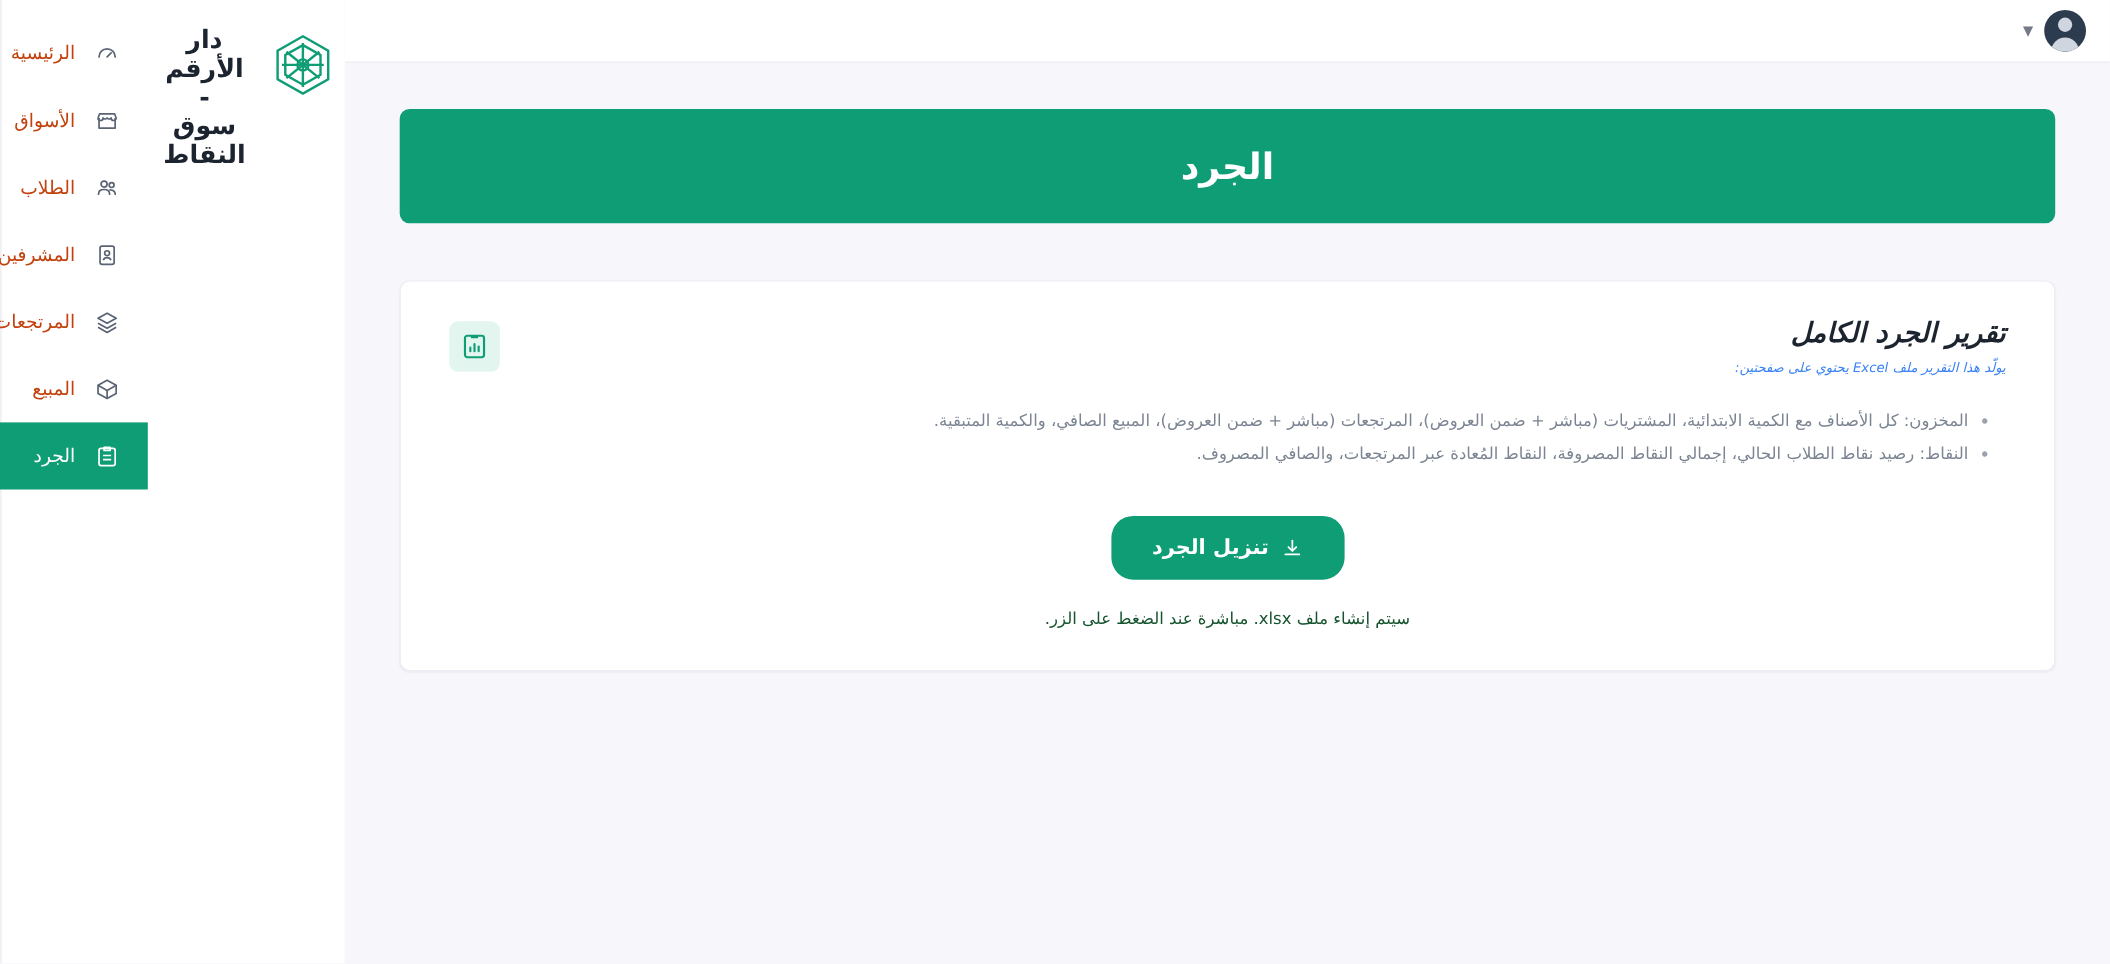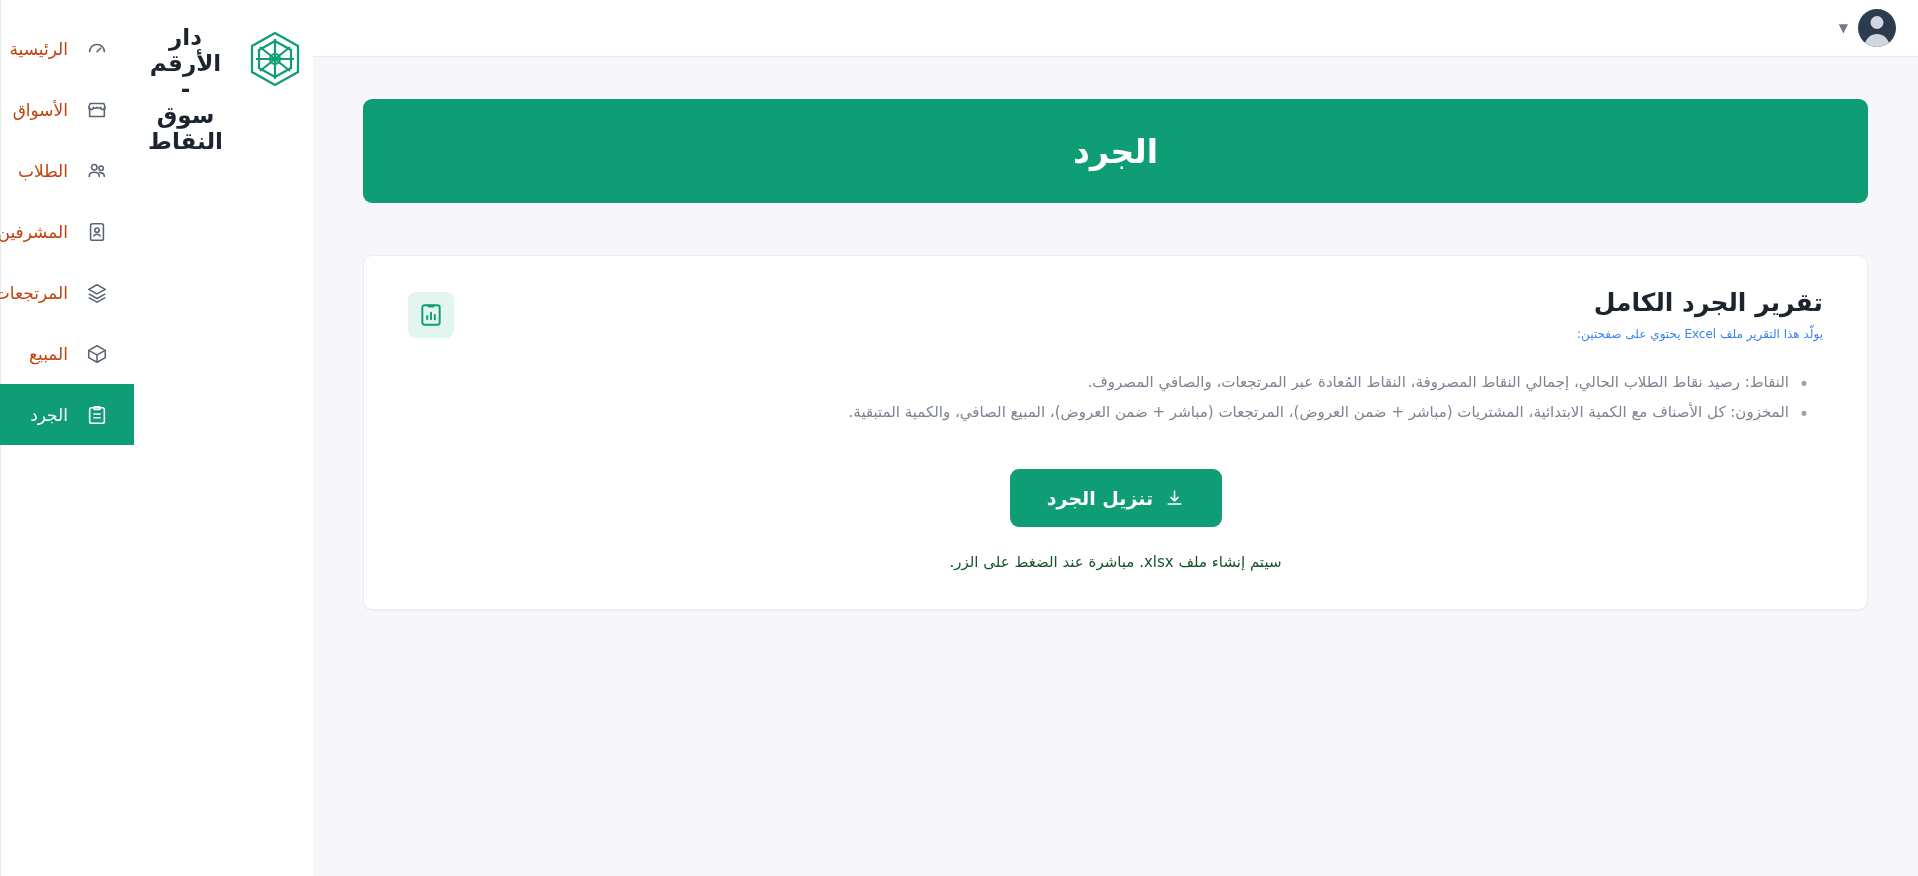--- a/index.html
+++ b/index.html
@@ -158,21 +158,21 @@
   }
   .card-head-icon {
     width: 46px; height: 46px;
     border-radius: 8px;
     background: #e3f5ef;
     display: flex; align-items: center; justify-content: center;
     color: #0f9d76;
     flex: 0 0 46px;
     margin-top: 4px;
   }
-  .card-head-text { flex: 1; text-align: right; }
+  .card-head-text { flex: 1; text-align: right; font-style: italic; }
   .card-title {
     font-size: 25px;
     font-weight: bold;
     color: #1c2430;
     margin: 0 0 10px 0;
   }
   .card-sub {
     font-size: 12px;
     color: #3b82f6;
     margin: 0;
@@ -198,21 +198,21 @@
   }
   .download-wrap {
     display: flex;
     justify-content: center;
     margin-top: 42px;
   }
   .download-btn {
     background: #0f9d76;
     color: #ffffff;
     border: none;
-    border-radius: 9px;
+    border-radius: 20px;
     font-size: 19px;
     font-weight: bold;
     padding: 0 36px;
     height: 58px;
     min-width: 212px;
     display: flex;
     flex-direction: row-reverse;
     align-items: center;
     justify-content: center;
     gap: 12px;
@@ -361,22 +361,22 @@
                 <path d="M15.5 16v-4"></path>
             </svg>
           </div>
           <div class="card-head-text">
             <h2 class="card-title">تقرير الجرد الكامل</h2>
             <p class="card-sub">يولّد هذا التقرير ملف Excel يحتوي على صفحتين:</p>
           </div>
         </div>
 
         <ul class="bullets">
+          <li>المخزون: كل الأصناف مع الكمية الابتدائية، المشتريات (مباشر + ضمن العروض)، المرتجعات (مباشر + ضمن العروض)، المبيع الصافي، والكمية المتبقية.</li>
           <li>النقاط: رصيد نقاط الطلاب الحالي، إجمالي النقاط المصروفة، النقاط المُعادة عبر المرتجعات، والصافي المصروف.</li>
-          <li>المخزون: كل الأصناف مع الكمية الابتدائية، المشتريات (مباشر + ضمن العروض)، المرتجعات (مباشر + ضمن العروض)، المبيع الصافي، والكمية المتبقية.</li>
         </ul>
 
         <div class="download-wrap">
           <button class="download-btn">
             <span class="btn-label">تنزيل الجرد</span>
             <span class="dl-icon">
               <svg width="19" height="19" viewBox="0 0 24 24" fill="none" stroke="currentColor" stroke-width="2" stroke-linecap="round" stroke-linejoin="round">
                 <path d="M12 3v11"></path>
                   <path d="M7.5 10.5L12 15l4.5-4.5"></path>
                   <path d="M4 19h16"></path>

